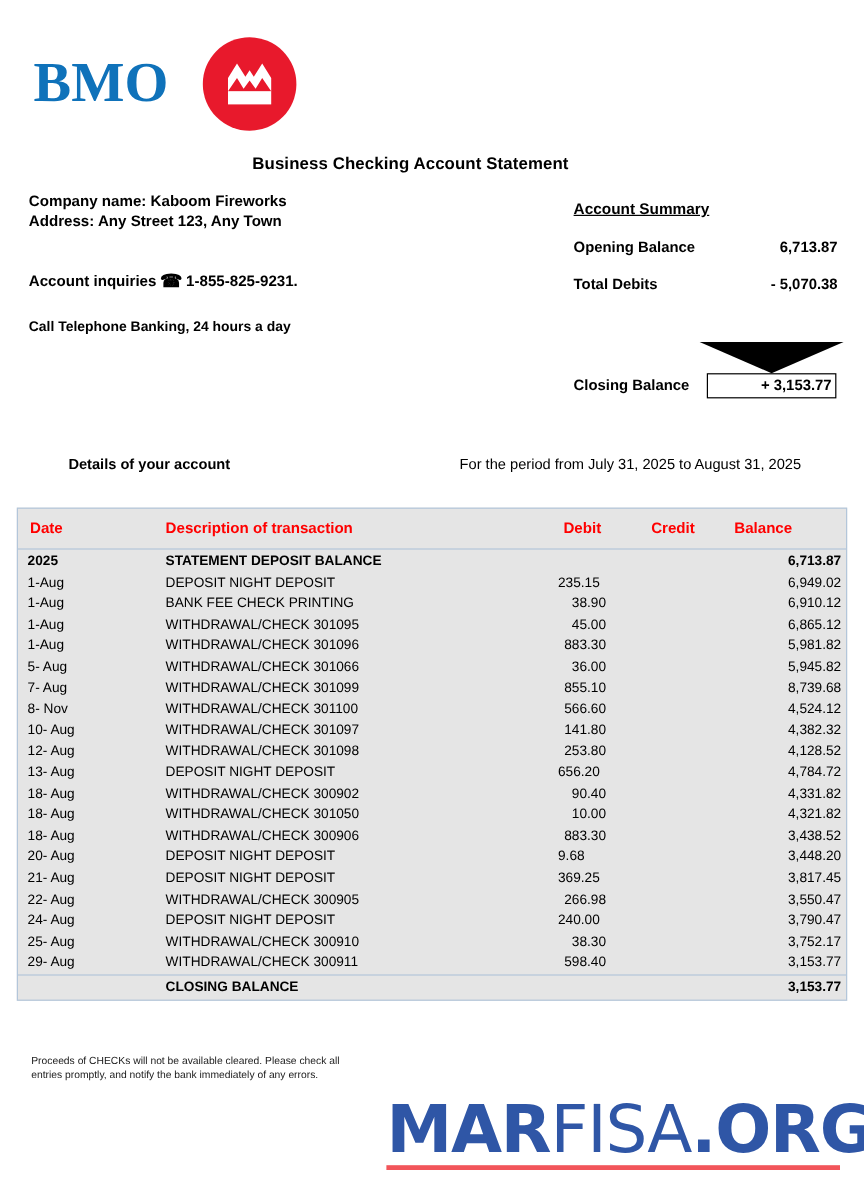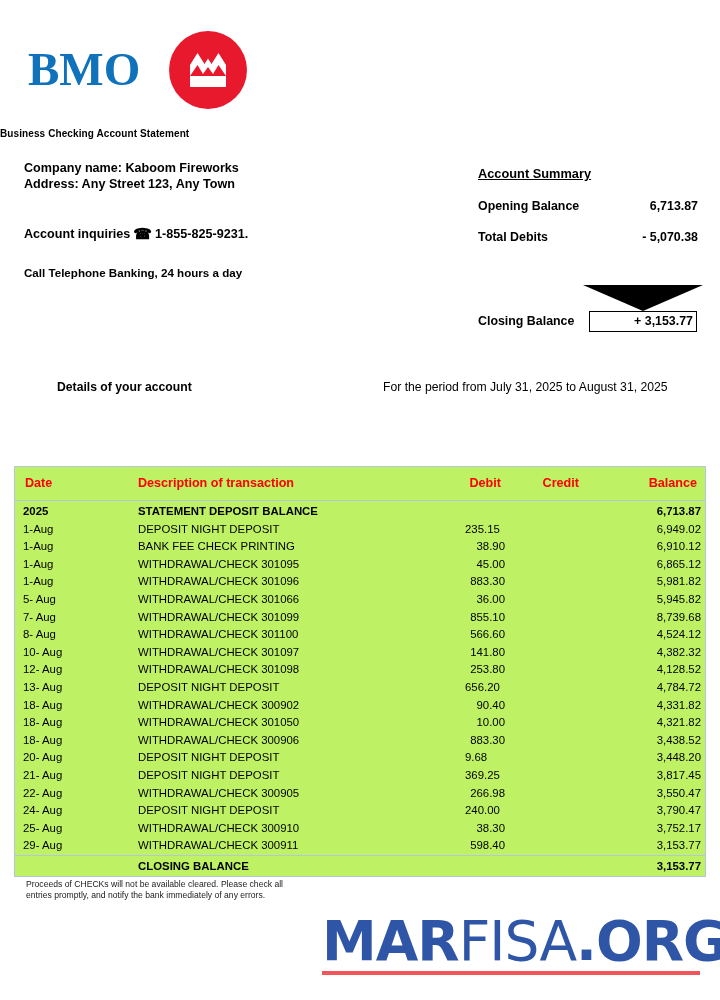--- a/index.html
+++ b/index.html
@@ -49,22 +49,22 @@
     left: 0;
     top: 0;
   }
 
   
   #doc-title {
     position: absolute;
     left: 0;
     top: 128px;
     width: 684px;
-    text-align: left;
-    font-size: 10px;
+    text-align: center;
+    font-size: 14px;
     font-weight: bold;
     letter-spacing: 0.1px;
   }
 
   
   #company-block {
     position: absolute;
     left: 24px;
     top: 160px;
     font-size: 12.6px;
@@ -182,22 +182,21 @@
   }
 
   
   #txn-table {
     position: absolute;
     left: 14px;
     top: 423px;
     width: 692px;
     border: 1px solid #b3c6da;
     box-sizing: border-box;
-    background: #bef264;
-    margin-top: 43px;
+    background: #e5e5e5;
   }
   #txn-head {
     position: relative;
     height: 33px;
     border-bottom: 1px solid #b3c6da;
   }
   #txn-head .cell {
     position: absolute;
     top: 9px;
     color: #ff0000;
@@ -224,21 +223,21 @@
   .c-date  { left: 8px;  text-align: left; }
   .c-desc  { left: 123px; text-align: left; }
   .c-debit { left: 330px; width: 160px; text-align: right; }
   .c-credit{ left: 450px; width: 142px; text-align: left; }
   .c-bal   { left: 560px; width: 126px; text-align: right; }
 
   #txn-head .c-date   { left: 10px; }
   #txn-head .c-desc   { left: 123px; }
   #txn-head .c-debit  { left: 330px; width: 156px; text-align: right; }
   #txn-head .c-credit { left: 426px; width: 138px; text-align: right; }
-  #txn-head .c-bal    { left: 560px; width: 122px; text-align: right; }
+  #txn-head .c-bal    { left: 560px; width: 122px; text-align: center; }
 
   #txn-body { padding-top: 2px; padding-bottom: 0px; }
 
   
   #footer-note {
     position: absolute;
     left: 26px;
     top: 879px;
     width: 260px;
     font-size: 8.6px;
@@ -371,21 +370,21 @@
         <span class="cell c-bal">5,945.82</span>
       </div>
       <div class="row">
         <span class="cell c-date">7- Aug</span>
         <span class="cell c-desc">WITHDRAWAL/CHECK 301099</span>
         <span class="cell c-debit">855.10</span>
         <span class="cell c-credit"></span>
         <span class="cell c-bal">8,739.68</span>
       </div>
       <div class="row">
-        <span class="cell c-date">8- Aug</span>
+        <span class="cell c-date">8- Nov</span>
         <span class="cell c-desc">WITHDRAWAL/CHECK 301100</span>
         <span class="cell c-debit">566.60</span>
         <span class="cell c-credit"></span>
         <span class="cell c-bal">4,524.12</span>
       </div>
       <div class="row">
         <span class="cell c-date">10- Aug</span>
         <span class="cell c-desc">WITHDRAWAL/CHECK 301097</span>
         <span class="cell c-debit">141.80</span>
         <span class="cell c-credit"></span>

